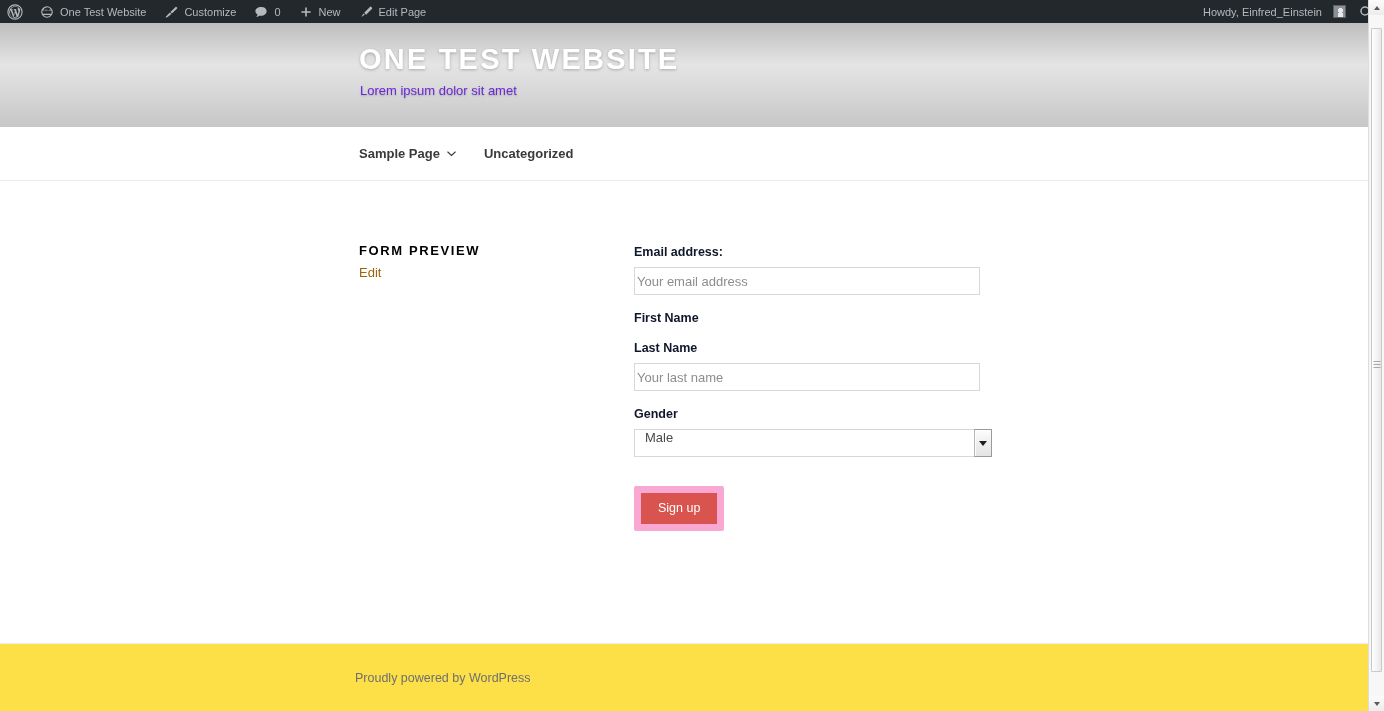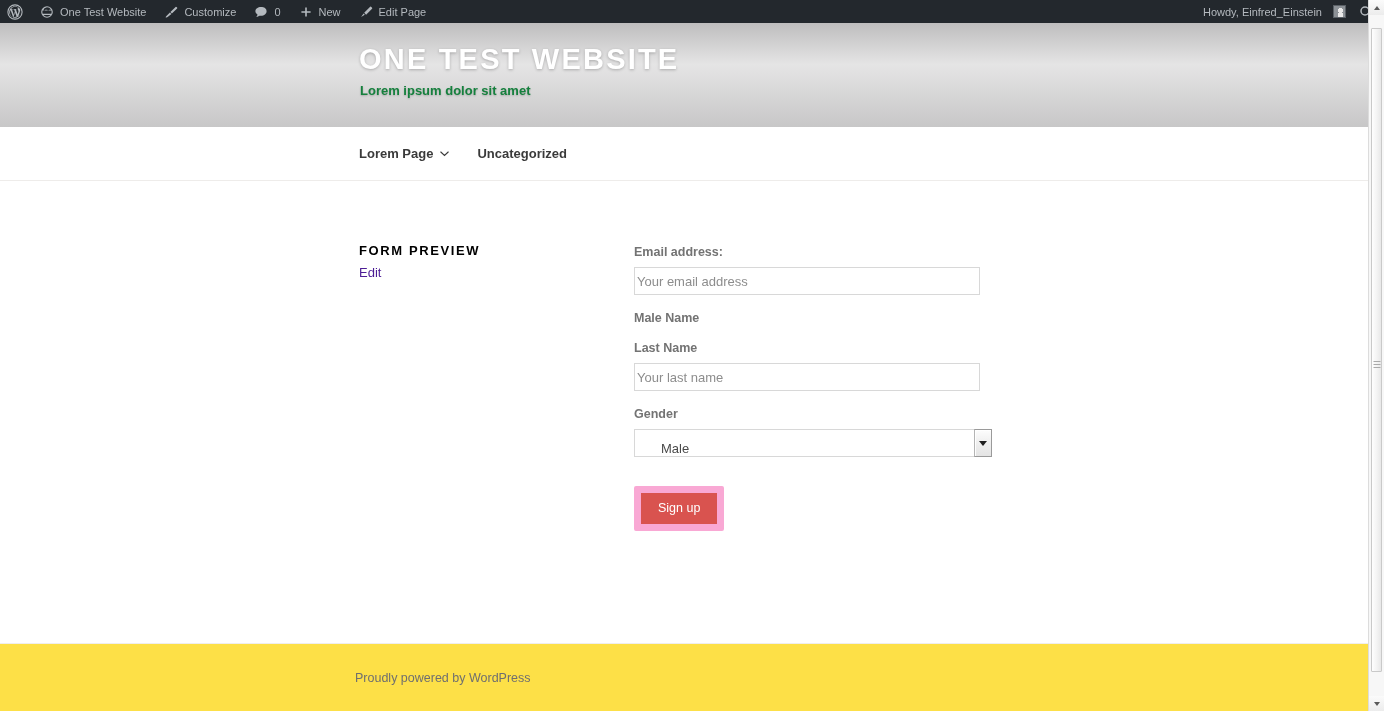--- a/index.html
+++ b/index.html
@@ -139,22 +139,22 @@
     font-weight: bold;
     letter-spacing: 2.2px;
     color: #ffffff;
     text-transform: uppercase;
     text-shadow: 0 1px 3px rgba(0,0,0,0.25);
   }
   .site-tagline {
     margin: 7px 0 0 1px;
     font-size: 13px;
     line-height: 16px;
-    color: #15803d;
-    font-weight: bold;
+    color: #6d28d9;
+    font-weight: normal;
     text-shadow: 0 1px 2px rgba(0,0,0,0.22);
   }
 
   
   .site-nav {
     position: absolute;
     top: 127px; left: 0;
     width: 1368px;
     height: 54px;
     background: #ffffff;
@@ -200,32 +200,32 @@
     font-size: 13px;
     font-weight: bold;
     letter-spacing: 1.6px;
     color: #000000;
     text-transform: uppercase;
   }
   .entry-edit {
     display: block;
     margin-top: 7px;
     font-size: 13px;
-    color: #4c1d95;
+    color: #a16207;
     text-decoration: none;
     cursor: pointer;
   }
 
   .form-col { flex: 1 1 auto; padding-top: 2px; }
   .field { margin-bottom: 16px; }
   .field-label {
     display: block;
     font-size: 12.5px;
     font-weight: bold;
-    color: #737373;
+    color: #0f172a;
     margin: 0 0 8px 0;
     line-height: 14px;
   }
   .field-input {
     display: block;
     width: 346px;
     height: 28px;
     padding: 0 2px;
     font-family: "Liberation Sans", sans-serif;
     font-size: 13px;
@@ -243,22 +243,22 @@
     width: 346px;
     height: 28px;
   }
   .select-box {
     position: absolute;
     left: 0; top: 0;
     width: 346px; height: 28px;
     border: 1px solid #d8d8d8;
     background: #ffffff;
     display: flex;
-    align-items: flex-end;
-    padding-left: 26px;
+    align-items: flex-start;
+    padding-left: 10px;
     font-size: 13px;
     color: #4a4a4a;
     cursor: pointer;
   }
   .select-arrow {
     position: absolute;
     right: -12px; top: 0;
     width: 18px; height: 28px;
     background: linear-gradient(180deg, #fdfdfd 0%, #eeeeee 52%, #e4e4e4 100%);
     border: 1px solid #9a9a9a;
@@ -450,21 +450,21 @@
     <div class="hdr-shade"></div>
     <div class="hdr-text">
       <h1 class="site-title">ONE TEST WEBSITE</h1>
       <p class="site-tagline">Lorem ipsum dolor sit amet</p>
     </div>
   </header>
 
   <nav class="site-nav">
     <div class="nav-inner">
       <div class="nav-item">
-        <span>Lorem Page</span>
+        <span>Sample Page</span>
         <span class="nav-chevron">
           <svg width="9" height="6" viewBox="0 0 9 6">
             <path d="M0.8 1 L4.5 4.5 L8.2 1" fill="none" stroke="#3a3a3a" stroke-width="1.1" stroke-linecap="round"></path>
           </svg>
         </span>
       </div>
       <div class="nav-item">
         <span>Uncategorized</span>
       </div>
     </div>
@@ -479,21 +479,21 @@
       </div>
 
       <form class="form-col">
 
         <div class="field">
           <label class="field-label">Email address:</label>
           <input class="field-input" type="email" placeholder="Your email address" style="">
         </div>
 
         <div class="field">
-          <label class="field-label">Male Name</label>
+          <label class="field-label">First Name</label>
         </div>
 
         <div class="field">
           <label class="field-label">Last Name</label>
           <input class="field-input" type="text" placeholder="Your last name" style="">
         </div>
 
         <div class="field gender">
           <label class="field-label">Gender</label>
           <div class="select-wrap">

